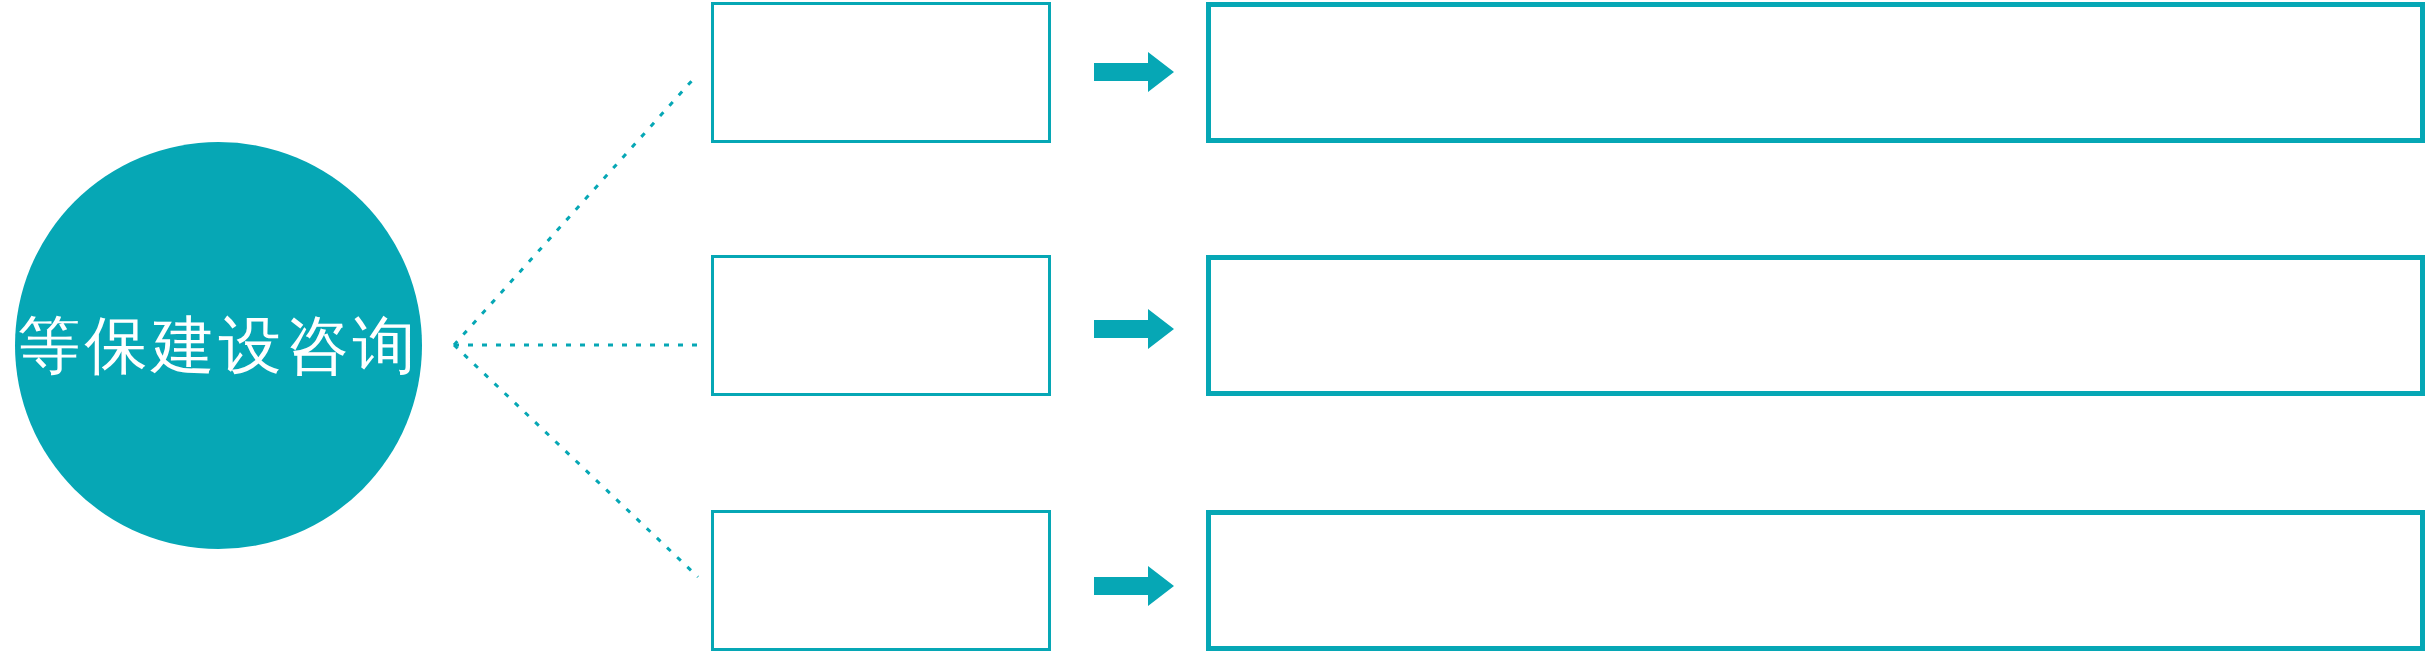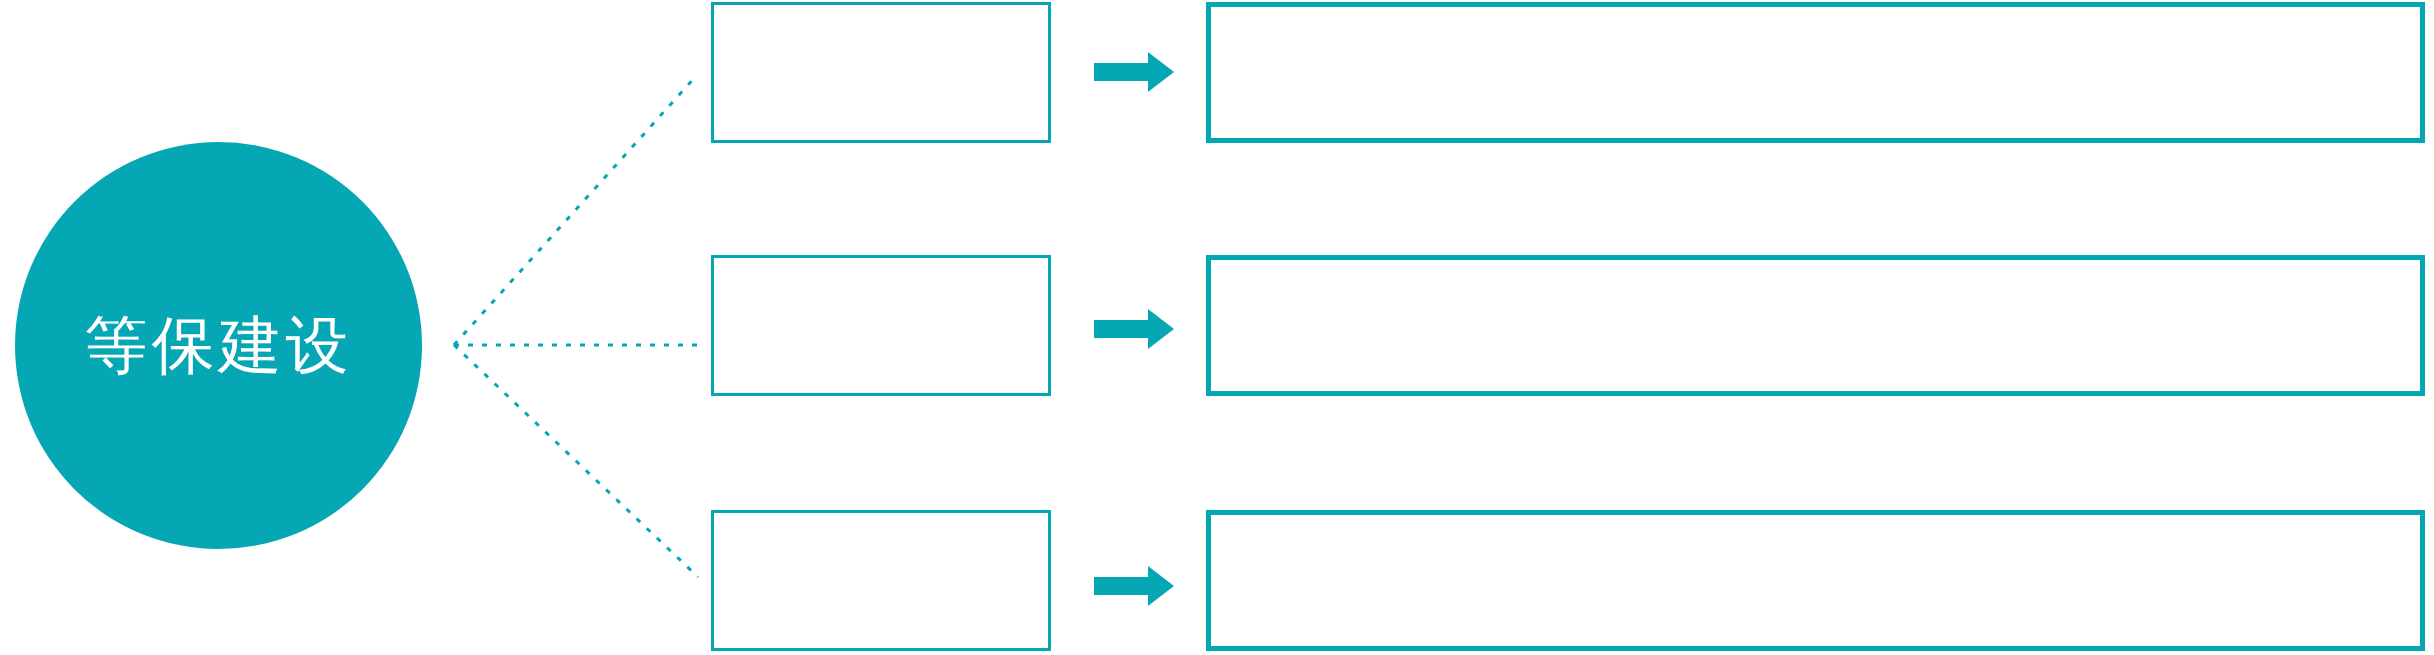--- a/index.html
+++ b/index.html
@@ -90,20 +90,21 @@
 <div class="canvas">
 
   <svg class="connector-layer" viewBox="0 0 2434 655" xmlns="http://www.w3.org/2000/svg" aria-hidden="true">
     <line x1="454" y1="345" x2="697" y2="75"></line>
     <line x1="454" y1="345" x2="702" y2="345"></line>
     <line x1="454" y1="345" x2="698" y2="577"></line>
   </svg>
 
   <div class="circle-node">
     <span>等保建设</span>
+    <span>咨询</span>
   </div>
 
   <div class="small-box row1"></div>
   <svg class="arrow arrow-r1" viewBox="0 0 80 40" xmlns="http://www.w3.org/2000/svg" aria-hidden="true">
     <polygon points="0,11 54,11 54,0 80,20 54,40 54,29 0,29"></polygon>
   </svg>
   <div class="large-box row1"></div>
 
   <div class="small-box row2"></div>
   <svg class="arrow arrow-r2" viewBox="0 0 80 40" xmlns="http://www.w3.org/2000/svg" aria-hidden="true">

